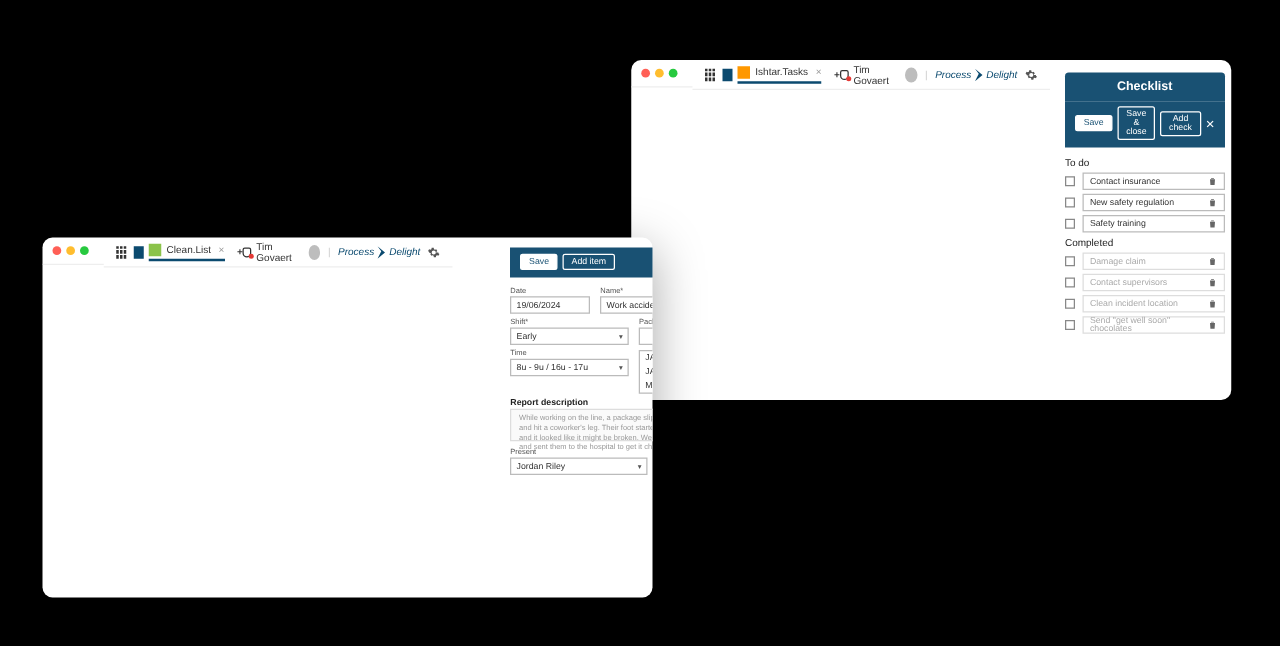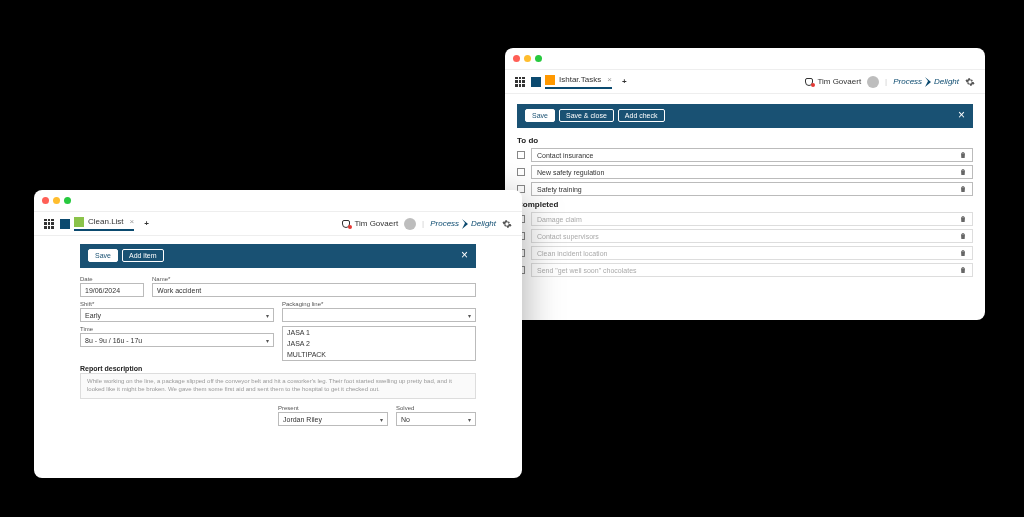--- a/index.html
+++ b/index.html
@@ -11,21 +11,21 @@
     font-family: -apple-system, BlinkMacSystemFont, "Segoe UI", Arial, sans-serif;
     position: relative;
     overflow: hidden;
   }
   .window {
     position: absolute;
     background: #fff;
     border-radius: 8px;
     box-shadow: 0 10px 40px rgba(0,0,0,0.35);
     display: flex;
-    flex-direction: column;
+    flex-direction: row;
     overflow: hidden;
   }
   .window.left { left: 34px; top: 190px; width: 488px; height: 288px; z-index: 2; }
   .window.right { left: 505px; top: 48px; width: 480px; height: 272px; z-index: 1; }
   .titlebar {
     height: 22px;
     display: flex;
     align-items: center;
     padding: 0 8px;
     border-bottom: 1px solid #eee;
@@ -86,21 +86,21 @@
   .fg .field.sel { justify-content:space-between; }
   .fg .field.sel::after { content:'▾'; color:#555; font-size:6px; margin-left:4px; }
   .listbox { border:1px solid #bbb; font-size:7px; color:#333; background:#fff; }
   .listbox .opt { padding:2px 4px; }
   .sec-label { font-size:7px; font-weight:700; color:#222; margin:4px 0 1px; }
   .desc {
     border:1px solid #ddd; background:#fafafa; font-size:6px; color:#999; padding:4px 6px; line-height:1.3;
     height:26px;
   }
   
-  .chk-group { font-size:8px; font-weight:700; margin:4px 0 3px; color:#222; }
+  .chk-group { font-size:8px; font-weight:400; margin:4px 0 3px; color:#222; }
   .chk-item {
     display:flex; align-items:center; gap:6px; margin-bottom:3px;
   }
   .chk-box { width:8px; height:8px; border:1px solid #888; }
   .chk-field {
     flex:1; border:1px solid #bbb; height:14px; font-size:7px; color:#333;
     display:flex; align-items:center; padding:0 5px; justify-content:space-between; background:#fff;
   }
   .chk-field.done { color:#aaa; border-color:#ddd; }
   .trash { width:8px; height:8px; }
@@ -146,20 +146,21 @@
         </svg>
       <span>Delight</span>
     </span>
     <span class="gear">
       <svg viewBox="0 0 24 24" width="10" height="10">
           <path fill="#555" d="M12 8a4 4 0 100 8 4 4 0 000-8zm9 4a7 7 0 01-.1 1.2l2 1.6-2 3.4-2.4-1a7 7 0 01-2 1.2l-.4 2.6h-4l-.4-2.6a7 7 0 01-2-1.2l-2.4 1-2-3.4 2-1.6A7 7 0 013 12a7 7 0 01.1-1.2l-2-1.6 2-3.4 2.4 1a7 7 0 012-1.2L8 3h4l.4 2.6a7 7 0 012 1.2l2.4-1 2 3.4-2 1.6c.1.4.2.8.2 1.2z"></path>
         </svg>
     </span>
   </div>
   <div class="content">
+    <div class="panel-header">Checklist</div>
     <div class="panel-sub">
       <button class="btn primary">Save</button>
       <button class="btn">Save &amp; close</button>
       <button class="btn">Add check</button>
       <span class="close-x">×</span>
     </div>
     <div class="chk-group">To do</div>
     <div id="todo-list">
         <div class="chk-item">
           <div class="chk-box"></div>

